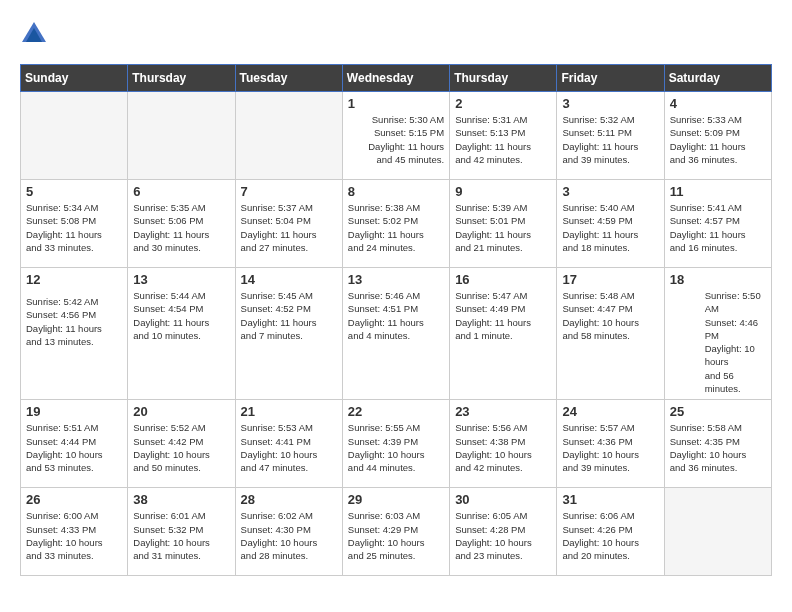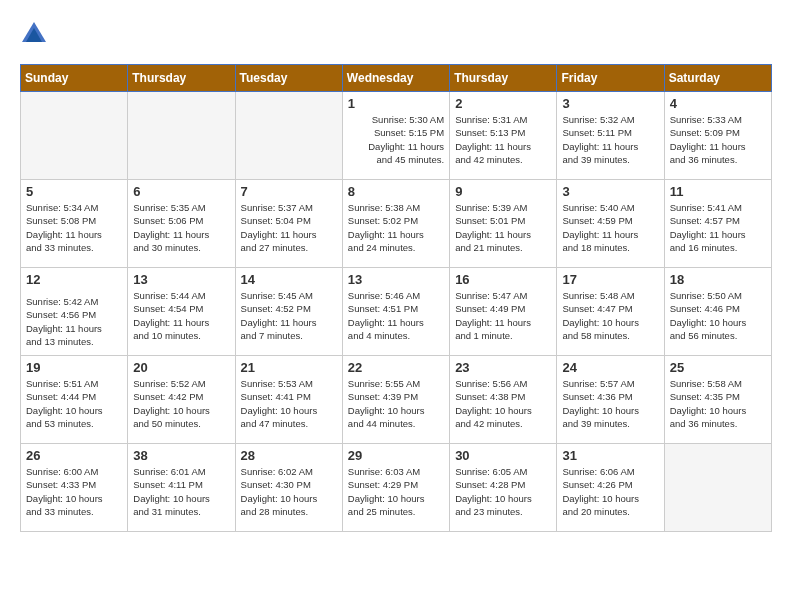--- a/index.html
+++ b/index.html
@@ -51,21 +51,21 @@
     .subtitle {
       font-size: 14px;
       color: #555;
     }
     table {
       width: 100%;
       border-collapse: collapse;
       table-layout: fixed;
     }
     th {
-      background-color: #a16207;
+      background-color: #404040;
       color: #fff;
       font-size: 12px;
       font-weight: bold;
       padding: 6px 4px;
       text-align: left;
       border: 1px solid #4472c4;
     }
     td {
       border: 1px solid #ccc;
       vertical-align: top;
@@ -244,21 +244,21 @@
         </td>
         <td>
           <span class="day-num">17</span>
           <div class="day-info" style="white-space: pre-line;">Sunrise: 5:48 AM
 Sunset: 4:47 PM
 Daylight: 10 hours
 and 58 minutes.</div>
         </td>
         <td>
           <span class="day-num">18</span>
-          <div class="day-info" style="white-space: pre-line;">Sunrise: 5:50 AM
+          <div class="day-info" style="white-space: pre-line; margin-left: 35px;">Sunrise: 5:50 AM
 Sunset: 4:46 PM
 Daylight: 10 hours
 and 56 minutes.</div>
         </td>
       </tr>
       <tr>
         <td>
           <span class="day-num">19</span>
           <div class="day-info" style="white-space: pre-line;">Sunrise: 5:51 AM
 Sunset: 4:44 PM
@@ -312,21 +312,21 @@
         <td>
           <span class="day-num">26</span>
           <div class="day-info" style="white-space: pre-line;">Sunrise: 6:00 AM
 Sunset: 4:33 PM
 Daylight: 10 hours
 and 33 minutes.</div>
         </td>
         <td>
           <span class="day-num">38</span>
           <div class="day-info" style="white-space: pre-line;">Sunrise: 6:01 AM
-Sunset: 4:11 PM
+Sunset: 5:32 PM
 Daylight: 10 hours
 and 31 minutes.</div>
         </td>
         <td>
           <span class="day-num">28</span>
           <div class="day-info" style="white-space: pre-line;">Sunrise: 6:02 AM
 Sunset: 4:30 PM
 Daylight: 10 hours
 and 28 minutes.</div>
         </td>

